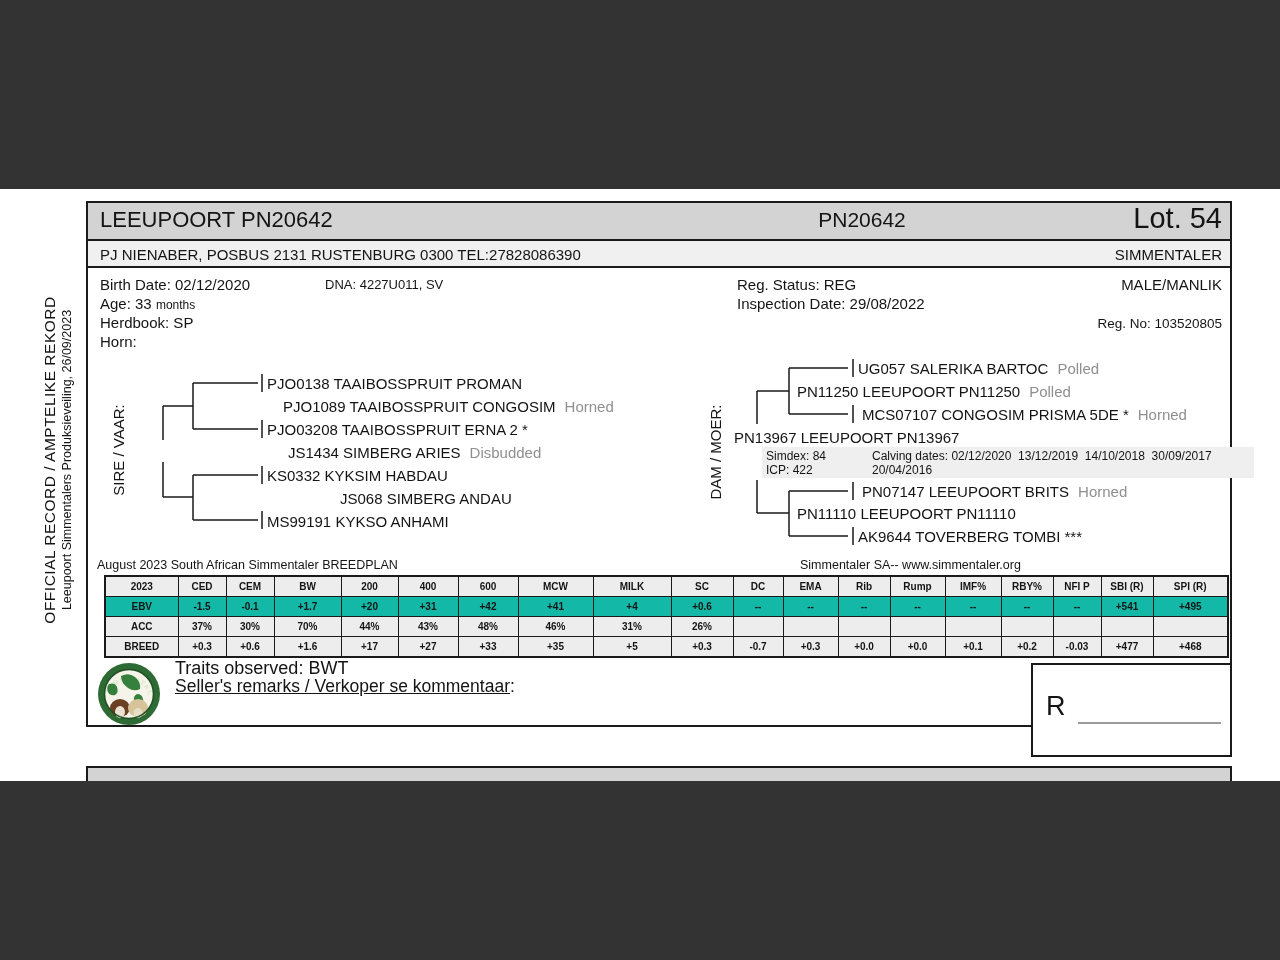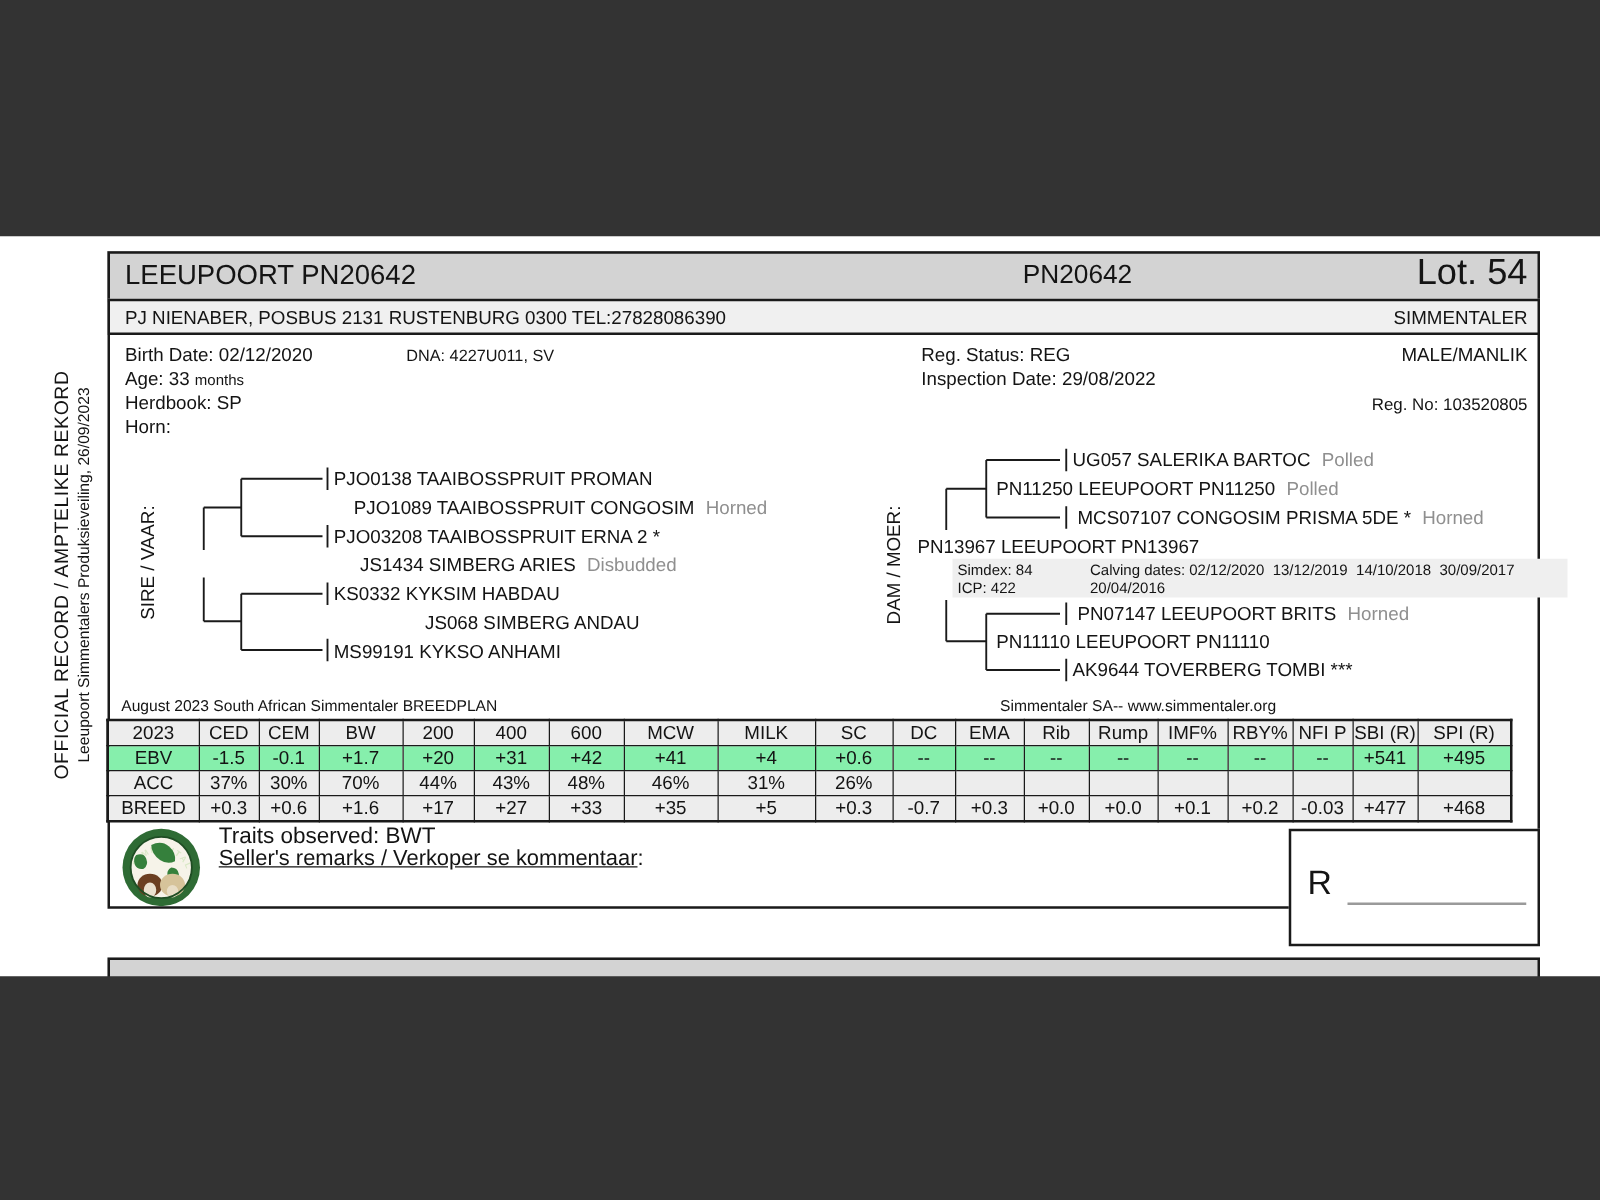--- a/index.html
+++ b/index.html
@@ -24,26 +24,26 @@
   .fld-sm{font-size:13px;}
   .rot{transform:rotate(-90deg);text-align:center;}
   .side-official{font-size:15.5px;letter-spacing:.5px;}
   .side-event{font-size:12.5px;}
   .ped-label{font-size:15px;}
   .ped-row{position:absolute;font-size:15px;white-space:nowrap;}
   .ped-row .note{color:#8f8f8f;margin-left:9px;}
   .dam-info{position:absolute;left:730px;top:447px;width:492px;height:31px;background:#efefef;margin-left:32px;}
   .dam-info span{position:absolute;font-size:12px;white-space:pre;}
   .cap{font-size:12.5px;}
-  table.ebv{position:absolute;left:85px;top:575px;border-collapse:collapse;table-layout:fixed;
-        font-size:15px;}
+  table.ebv{position:absolute;left:104px;top:575px;border-collapse:collapse;table-layout:fixed;
+        font-size:10px;font-weight:bold;}
   table.ebv td{border:1px solid #1a1a1a;height:19px;line-height:19px;text-align:center;
         padding:0;background:#ededed;overflow:hidden;}
   table.ebv{border:2px solid #1a1a1a;}
-  table.ebv tr.ebvrow td{background:#86efac;}
+  table.ebv tr.ebvrow td{background:#14b8a6;}
   .traits{font-size:18px;}
   .remarks{font-size:17.5px;}
   .remarks .ul{text-decoration:underline;}
   .rsym{font-size:27px;}
   .rline{position:absolute;left:1078px;top:698px;width:143px;height:24px;
         border-bottom:2px solid #9a9a9a;}
   svg.lines{position:absolute;left:0;top:0;pointer-events:none;}
 </style>
 </head>
 <body>

